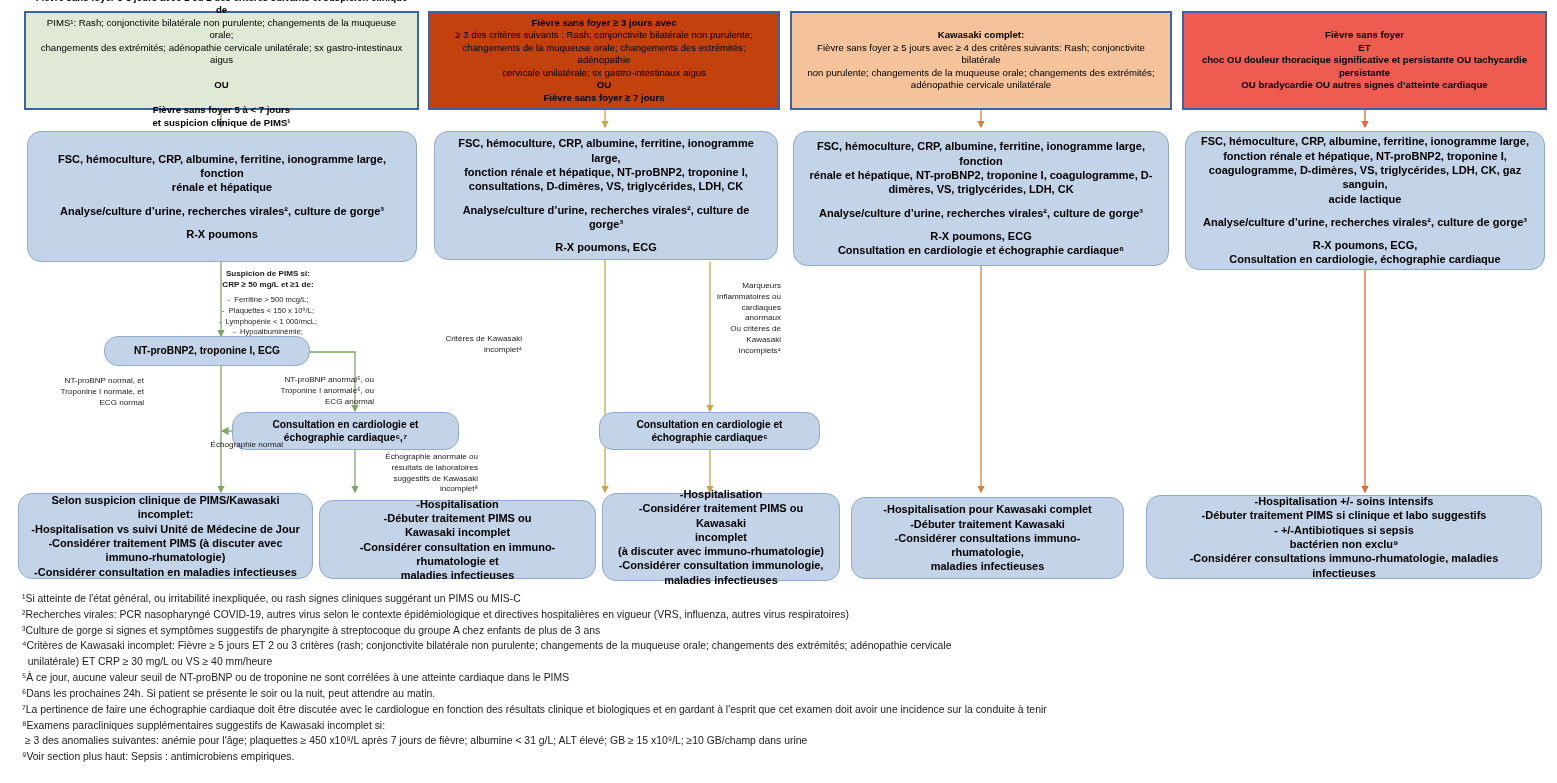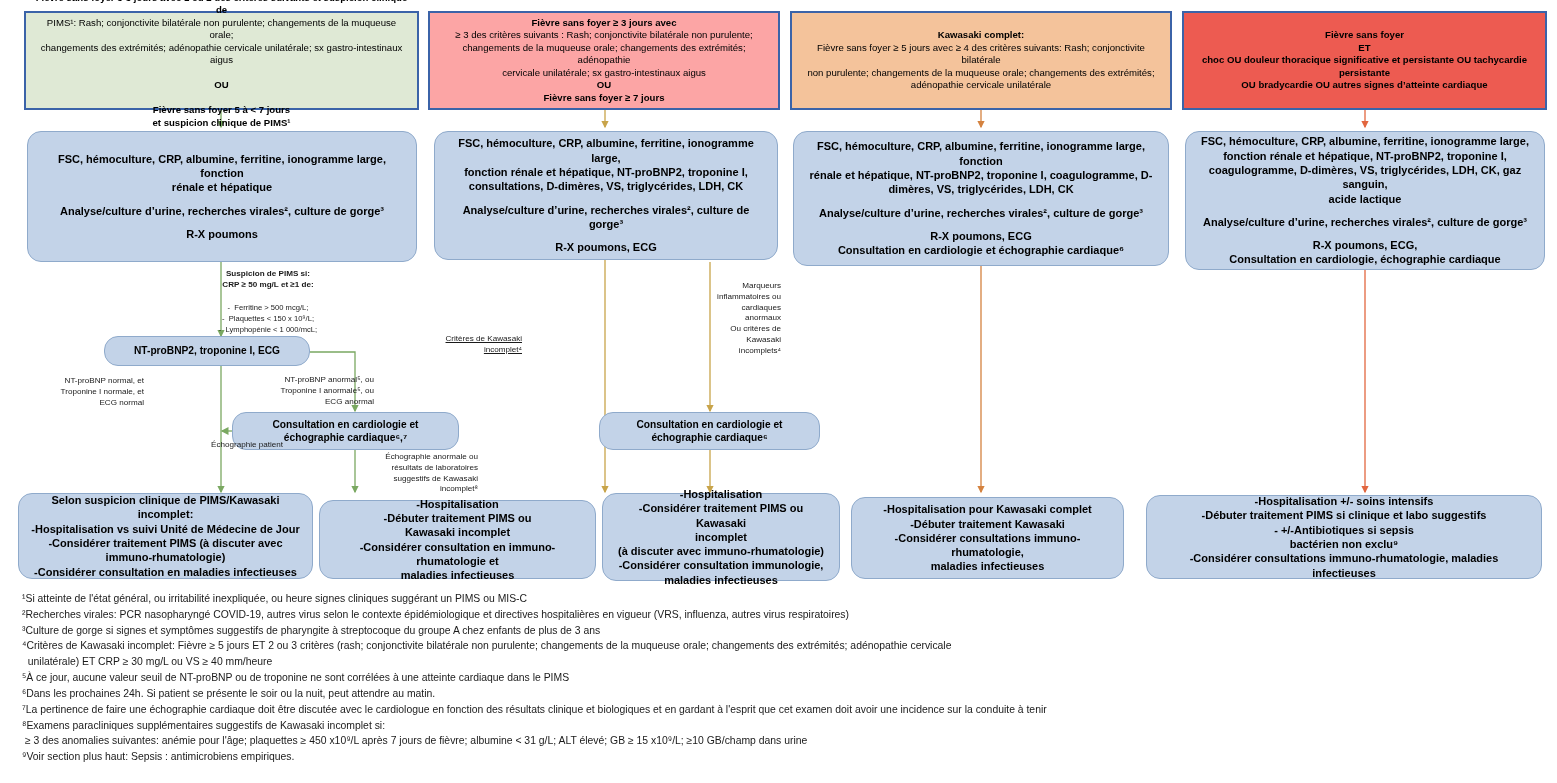--- a/index.html
+++ b/index.html
@@ -39,21 +39,21 @@
   }
   
   .crit {
     border: 2px solid #3b63a8;
     font-size: 9.6px;
     padding: 4px 8px;
   }
   .crit .t { width: 100%; }
   .crit b { font-weight: bold; }
   .crit-green  { background: #dfe9d5; }
-  .crit-yellow { background: #fca5a5; }
+  .crit-yellow { background: #c2410c; }
   .crit-orange { background: #f4c39b; }
   .crit-red    { background: #ed5b51; }
 
   
   .proc {
     background: #c3d3e8;
     border: 1px solid #8faacb;
     border-radius: 14px;
     font-weight: bold;
     font-size: 11px;
@@ -74,21 +74,21 @@
     white-space: pre-line;
   }
   .lbl-list {
     position: absolute;
     font-size: 7.6px;
     line-height: 1.42;
     color: #1a1a1a;
     text-align: left;
   }
   .lbl-list .hd { font-weight: bold; font-size: 8.1px; display:block; }
-  .lbl-list ul { margin: 12px; padding: 0; list-style: none; }
+  .lbl-list ul { margin: 4px; padding: 0; list-style: none; }
   .lbl-list li { white-space: nowrap; }
   .lbl-list li::before { content: "-\00a0\00a0"; }
 
   
   #footnotes {
     position: absolute;
     left: 22px;
     top: 591px;
     width: 1520px;
     font-size: 10.4px;
@@ -238,21 +238,21 @@
     <span class="hd">CRP ≥ 50 mg/L et ≥1 de:</span>
     <ul>
       <li>Ferritine &gt; 500 mcg/L;</li>
       <li>Plaquettes &lt; 150 x 10⁹/L;</li>
       <li>Lymphopénie  &lt; 1 000/mcL;</li>
       <li>Hypoalbuminémie;</li>
       <li>Neutrophile</li>
     </ul>
   </div>
 
-  <div class="lbl" style="left:422px; top:334px; width:100px;text-decoration:underline;">Critères de Kawasaki
+  <div class="lbl" style="left:422px; top:334px; width:100px;">Critères de Kawasaki
 incomplet⁴</div>
 
   <div class="lbl" style="left:671px; top:281px; width:110px;">Marqueurs
 inflammatoires ou
 cardiaques
 anormaux
 Ou critères de
 Kawasaki
 incomplets⁴</div>
 
@@ -270,21 +270,21 @@
 Troponine I anormale⁵, ou
 ECG anormal</div>
 
   <div class="box proc small" style="left:232px; top:412px; width:227px; height:38px;">
     <div class="t">
       <span class="ln">Consultation en cardiologie et</span>
       <span class="ln">échographie cardiaque⁶,⁷</span>
     </div>
   </div>
 
-  <div class="lbl" style="left:163px; top:440px; width:120px;">Échographie patient</div>
+  <div class="lbl" style="left:163px; top:440px; width:120px;">Échographie normal</div>
 
   <div class="lbl" style="left:360px; top:452px; width:118px;">Échographie anormale ou
 résultats de laboratoires
 suggestifs de Kawasaki
 incomplet⁸</div>
 
   <div class="box proc small" style="left:599px; top:412px; width:221px; height:38px;">
     <div class="t">
       <span class="ln">Consultation en cardiologie et</span>
       <span class="ln">échographie cardiaque⁶</span>
@@ -335,21 +335,21 @@
     <div class="t">
       <span class="ln">-Hospitalisation +/- soins intensifs</span>
       <span class="ln">-Débuter traitement PIMS si clinique et labo suggestifs</span>
       <span class="ln">- +/-Antibiotiques si sepsis</span>
       <span class="ln">bactérien non exclu⁹</span>
       <span class="ln">-Considérer consultations immuno-rhumatologie, maladies infectieuses</span>
     </div>
   </div>
 
   <div id="footnotes">
-    <div class="fn">¹Si atteinte de l'état général, ou irritabilité inexpliquée, ou heure signes cliniques suggérant un PIMS ou MIS-C</div>
+    <div class="fn">¹Si atteinte de l'état général, ou irritabilité inexpliquée, ou rash signes cliniques suggérant un PIMS ou MIS-C</div>
     <div class="fn">²Recherches virales: PCR nasopharyngé COVID-19, autres virus selon le contexte épidémiologique et directives hospitalières en vigueur (VRS, influenza, autres virus respiratoires)</div>
     <div class="fn">³Culture de gorge si signes et symptômes suggestifs de pharyngite à streptocoque du groupe A chez enfants de plus de 3 ans</div>
     <div class="fn">⁴Critères de Kawasaki incomplet: Fièvre ≥ 5 jours ET 2 ou 3 critères (rash; conjonctivite bilatérale non purulente; changements de la muqueuse orale; changements des extrémités; adénopathie cervicale
   unilatérale) ET CRP ≥ 30 mg/L ou VS ≥ 40 mm/heure</div>
     <div class="fn">⁵À ce jour, aucune valeur seuil de NT-proBNP ou de troponine ne sont corrélées à une atteinte cardiaque dans le PIMS</div>
     <div class="fn">⁶Dans les prochaines 24h. Si patient se présente le soir ou la nuit, peut attendre au matin.</div>
     <div class="fn">⁷La pertinence de faire une échographie cardiaque doit être discutée avec le cardiologue en fonction des résultats clinique et biologiques et en gardant à l'esprit que cet examen doit avoir une incidence sur la conduite à tenir</div>
     <div class="fn">⁸Examens paracliniques supplémentaires suggestifs de Kawasaki incomplet si:</div>
     <div class="fn"> ≥ 3 des anomalies suivantes: anémie pour l'âge; plaquettes ≥ 450 x10⁹/L après 7 jours de fièvre; albumine &lt; 31 g/L; ALT élevé; GB ≥ 15 x10⁹/L; ≥10 GB/champ dans urine</div>
     <div class="fn">⁹Voir section plus haut: Sepsis : antimicrobiens empiriques.</div>

